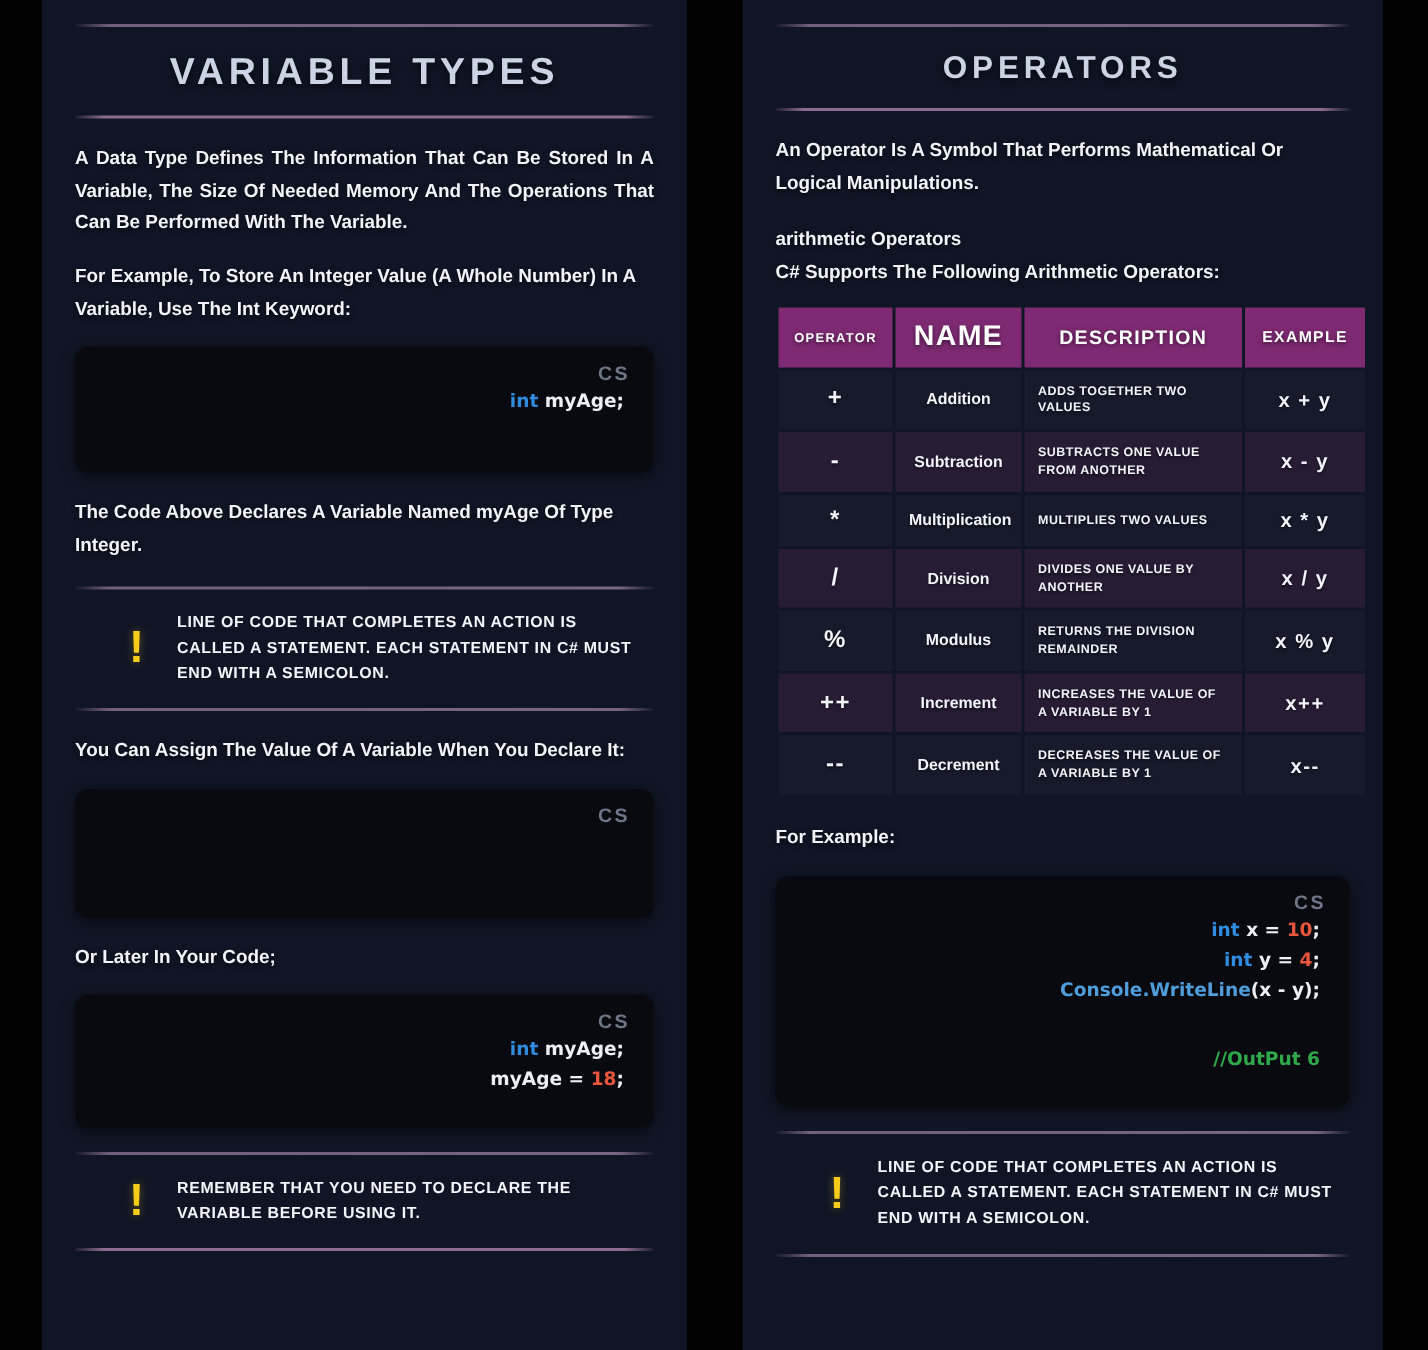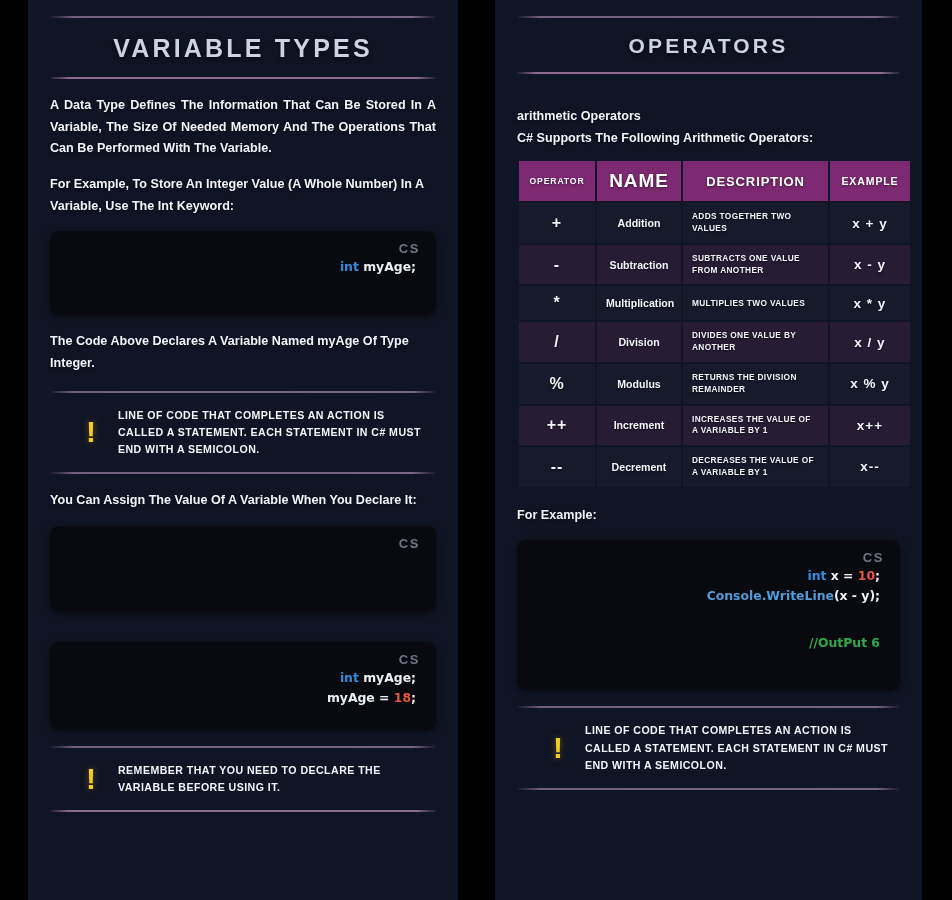--- a/index.html
+++ b/index.html
@@ -245,20 +245,21 @@
       <div class="gap-md"></div>
 
       <p class="para">You Can Assign The Value Of A Variable When You Declare It:</p>
 
       <div class="code-card tall2">
         <span class="cs-badge">CS</span>
       </div>
 
       <div class="gap-md"></div>
 
+      <p class="para">Or Later In Your Code;</p>
 
       <div class="code-card tall2">
         <span class="cs-badge">CS</span>
         <div class="code-line"><span class="tok-kw">int</span><span class="tok-pun"> myAge;</span></div>
         <div class="code-line"><span class="tok-pun">myAge = </span><span class="tok-num">18</span><span class="tok-pun">;</span></div>
       </div>
 
       <div class="callout">
         <div class="rule"></div>
         <div class="callout-body">
@@ -275,20 +276,21 @@
     <div class="panel-inner">
 
       <div class="rule rule-top"></div>
 
       <h1 class="sect-title">OPERATORS</h1>
 
       <div class="rule rule-strong"></div>
 
       <div class="gap-md"></div>
 
+      <p class="para">An Operator Is A Symbol That Performs Mathematical Or Logical Manipulations.</p>
 
       <div class="gap-md"></div>
 
       <p class="para">arithmetic Operators</p>
       <p class="para" style="margin-top:0">C# Supports The Following Arithmetic Operators:</p>
 
       <table class="op-table">
         <colgroup>
           <col class="w-op">
             <col class="w-name">
@@ -351,20 +353,21 @@
 
       <div class="gap-md"></div>
 
       <p class="para">For Example:</p>
 
       <div class="code-card tall3">
         <span class="cs-badge">CS</span>
 
         <div class="code-line"><span class="tok-kw">int</span><span class="tok-pun"> x = </span><span class="tok-num">10</span><span class="tok-pun">;</span></div>
 
+        <div class="code-line"><span class="tok-kw">int</span><span class="tok-pun"> y = </span><span class="tok-num">4</span><span class="tok-pun">;</span></div>
 
         <div class="code-line"><span class="tok-cls">Console.WriteLine</span><span class="tok-pun">(x - y);</span></div>
 
         <div class="code-line" style="height:13px">&nbsp;</div>
         <div class="code-line" style="height:13px">&nbsp;</div>
 
         <div class="code-line"><span class="tok-com">//OutPut 6</span></div>
       </div>
 
       <div class="callout">

